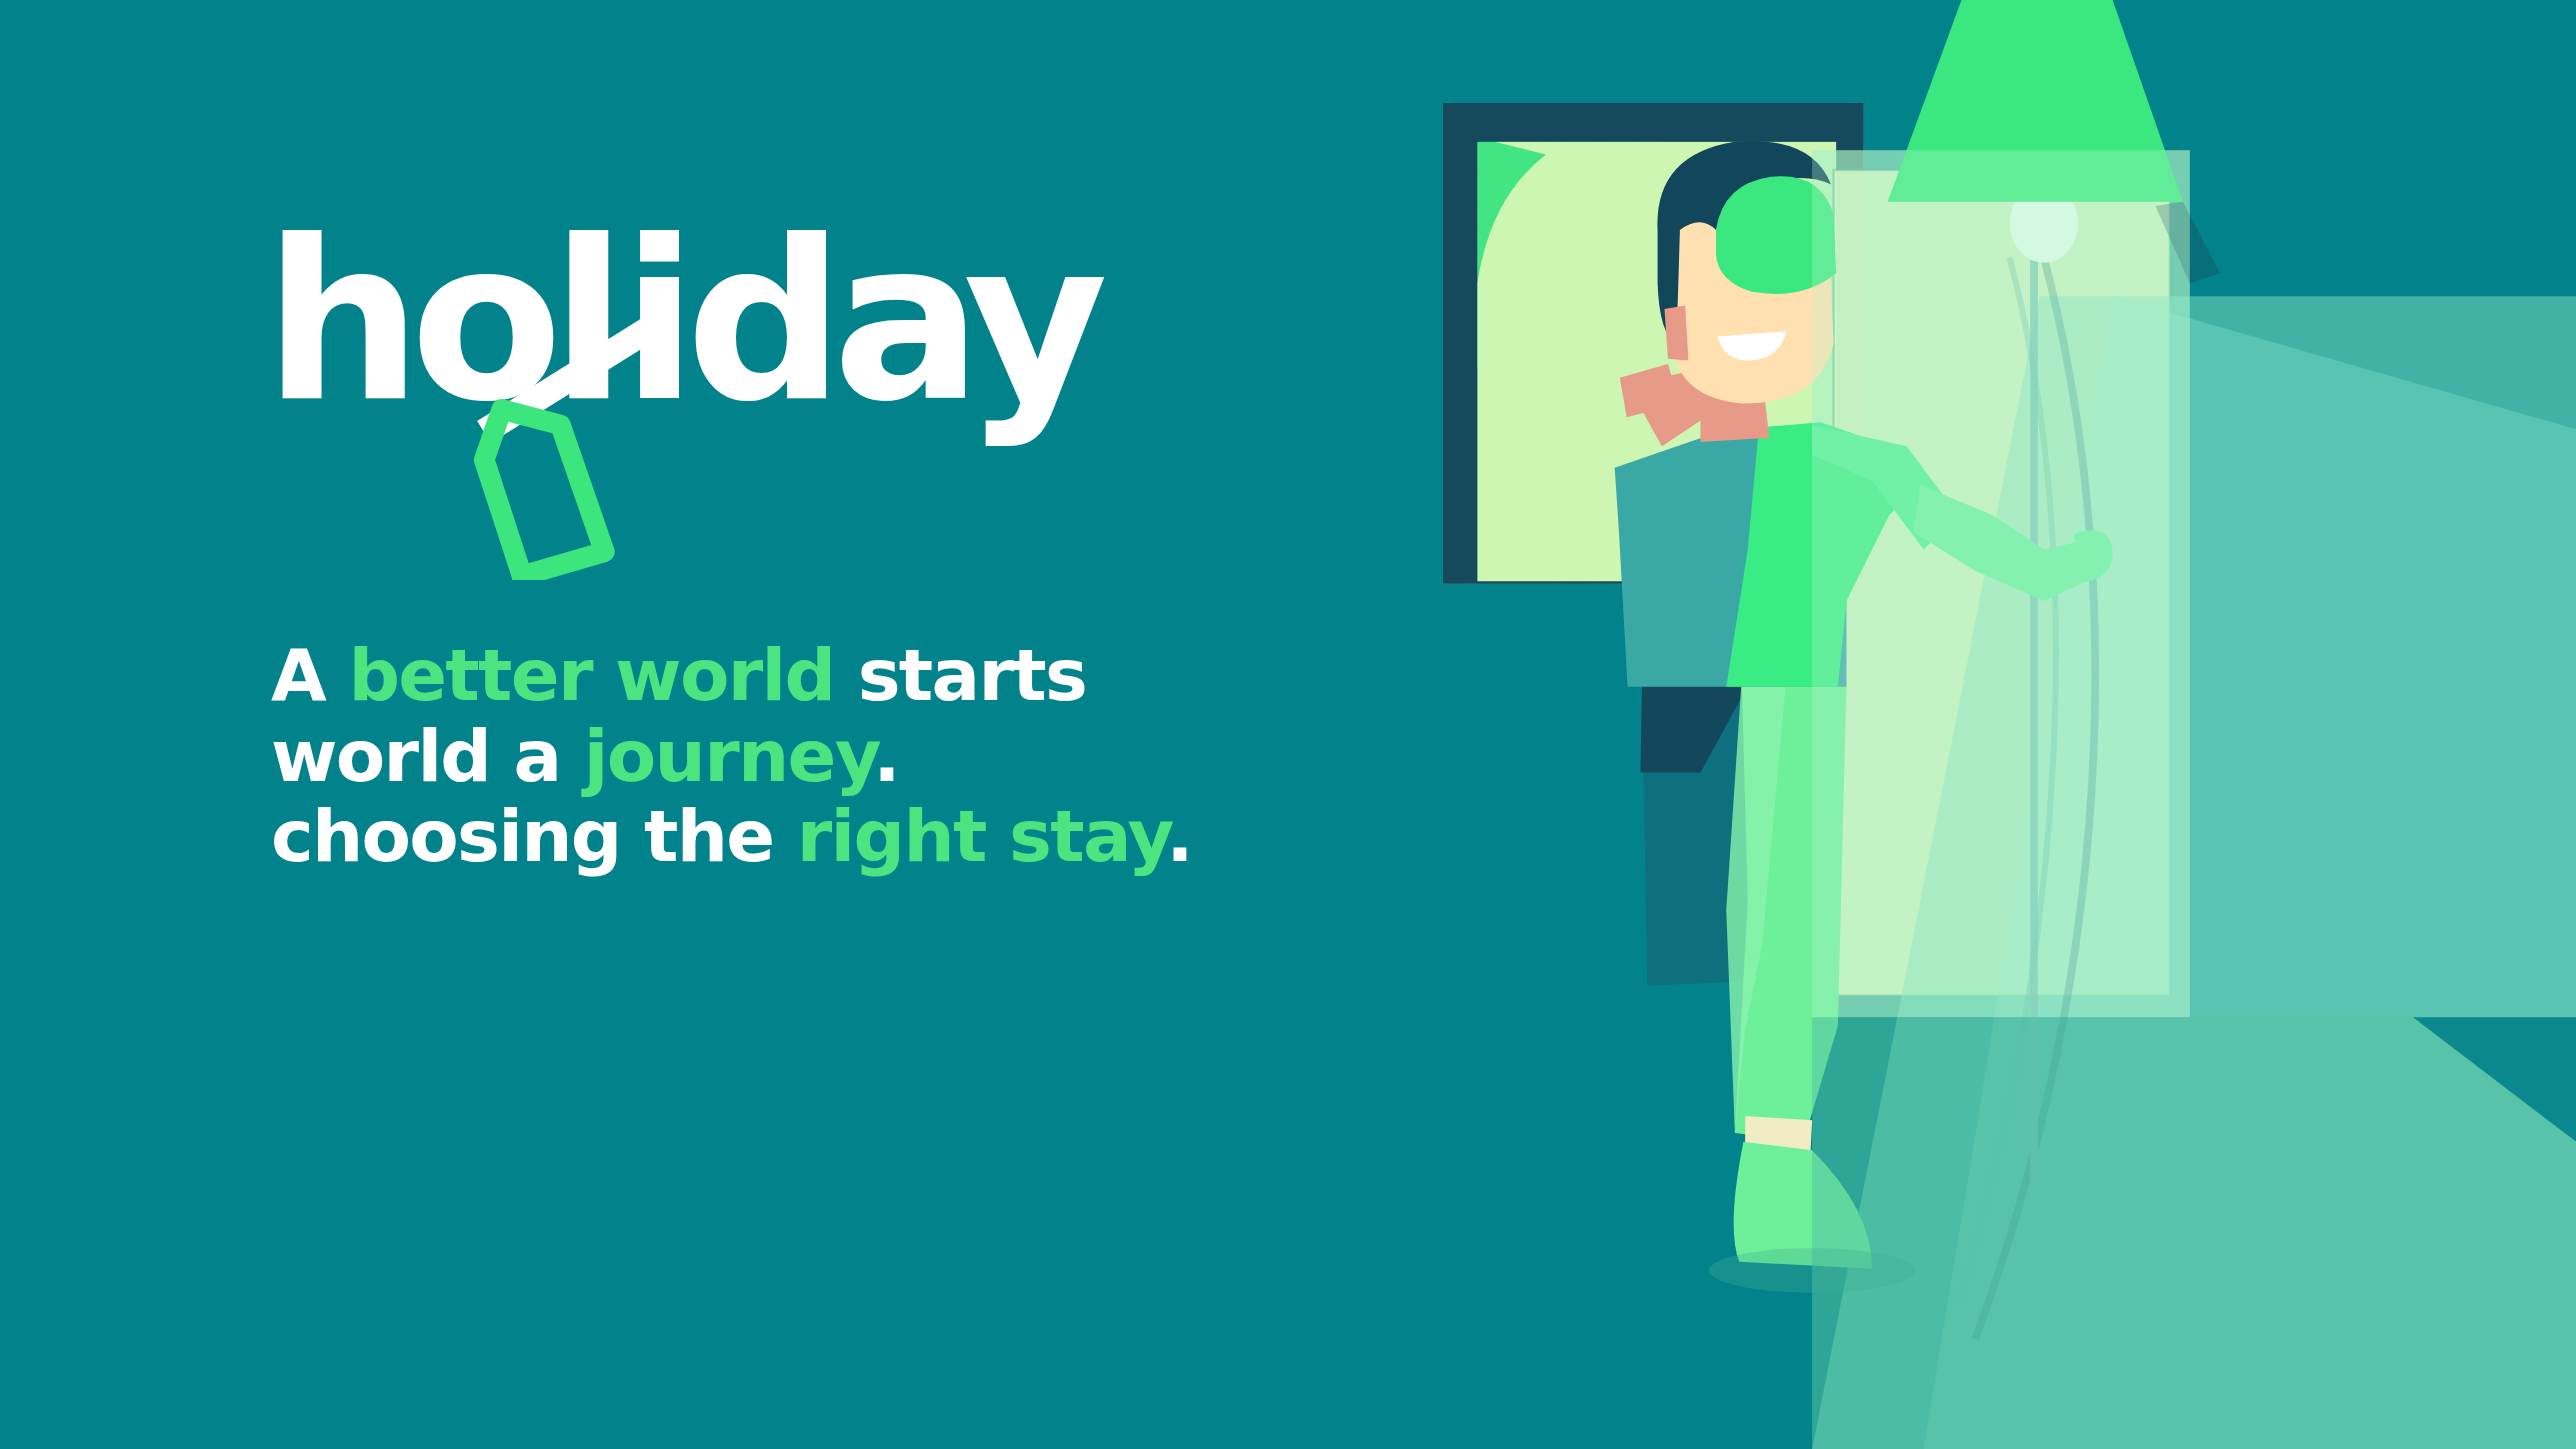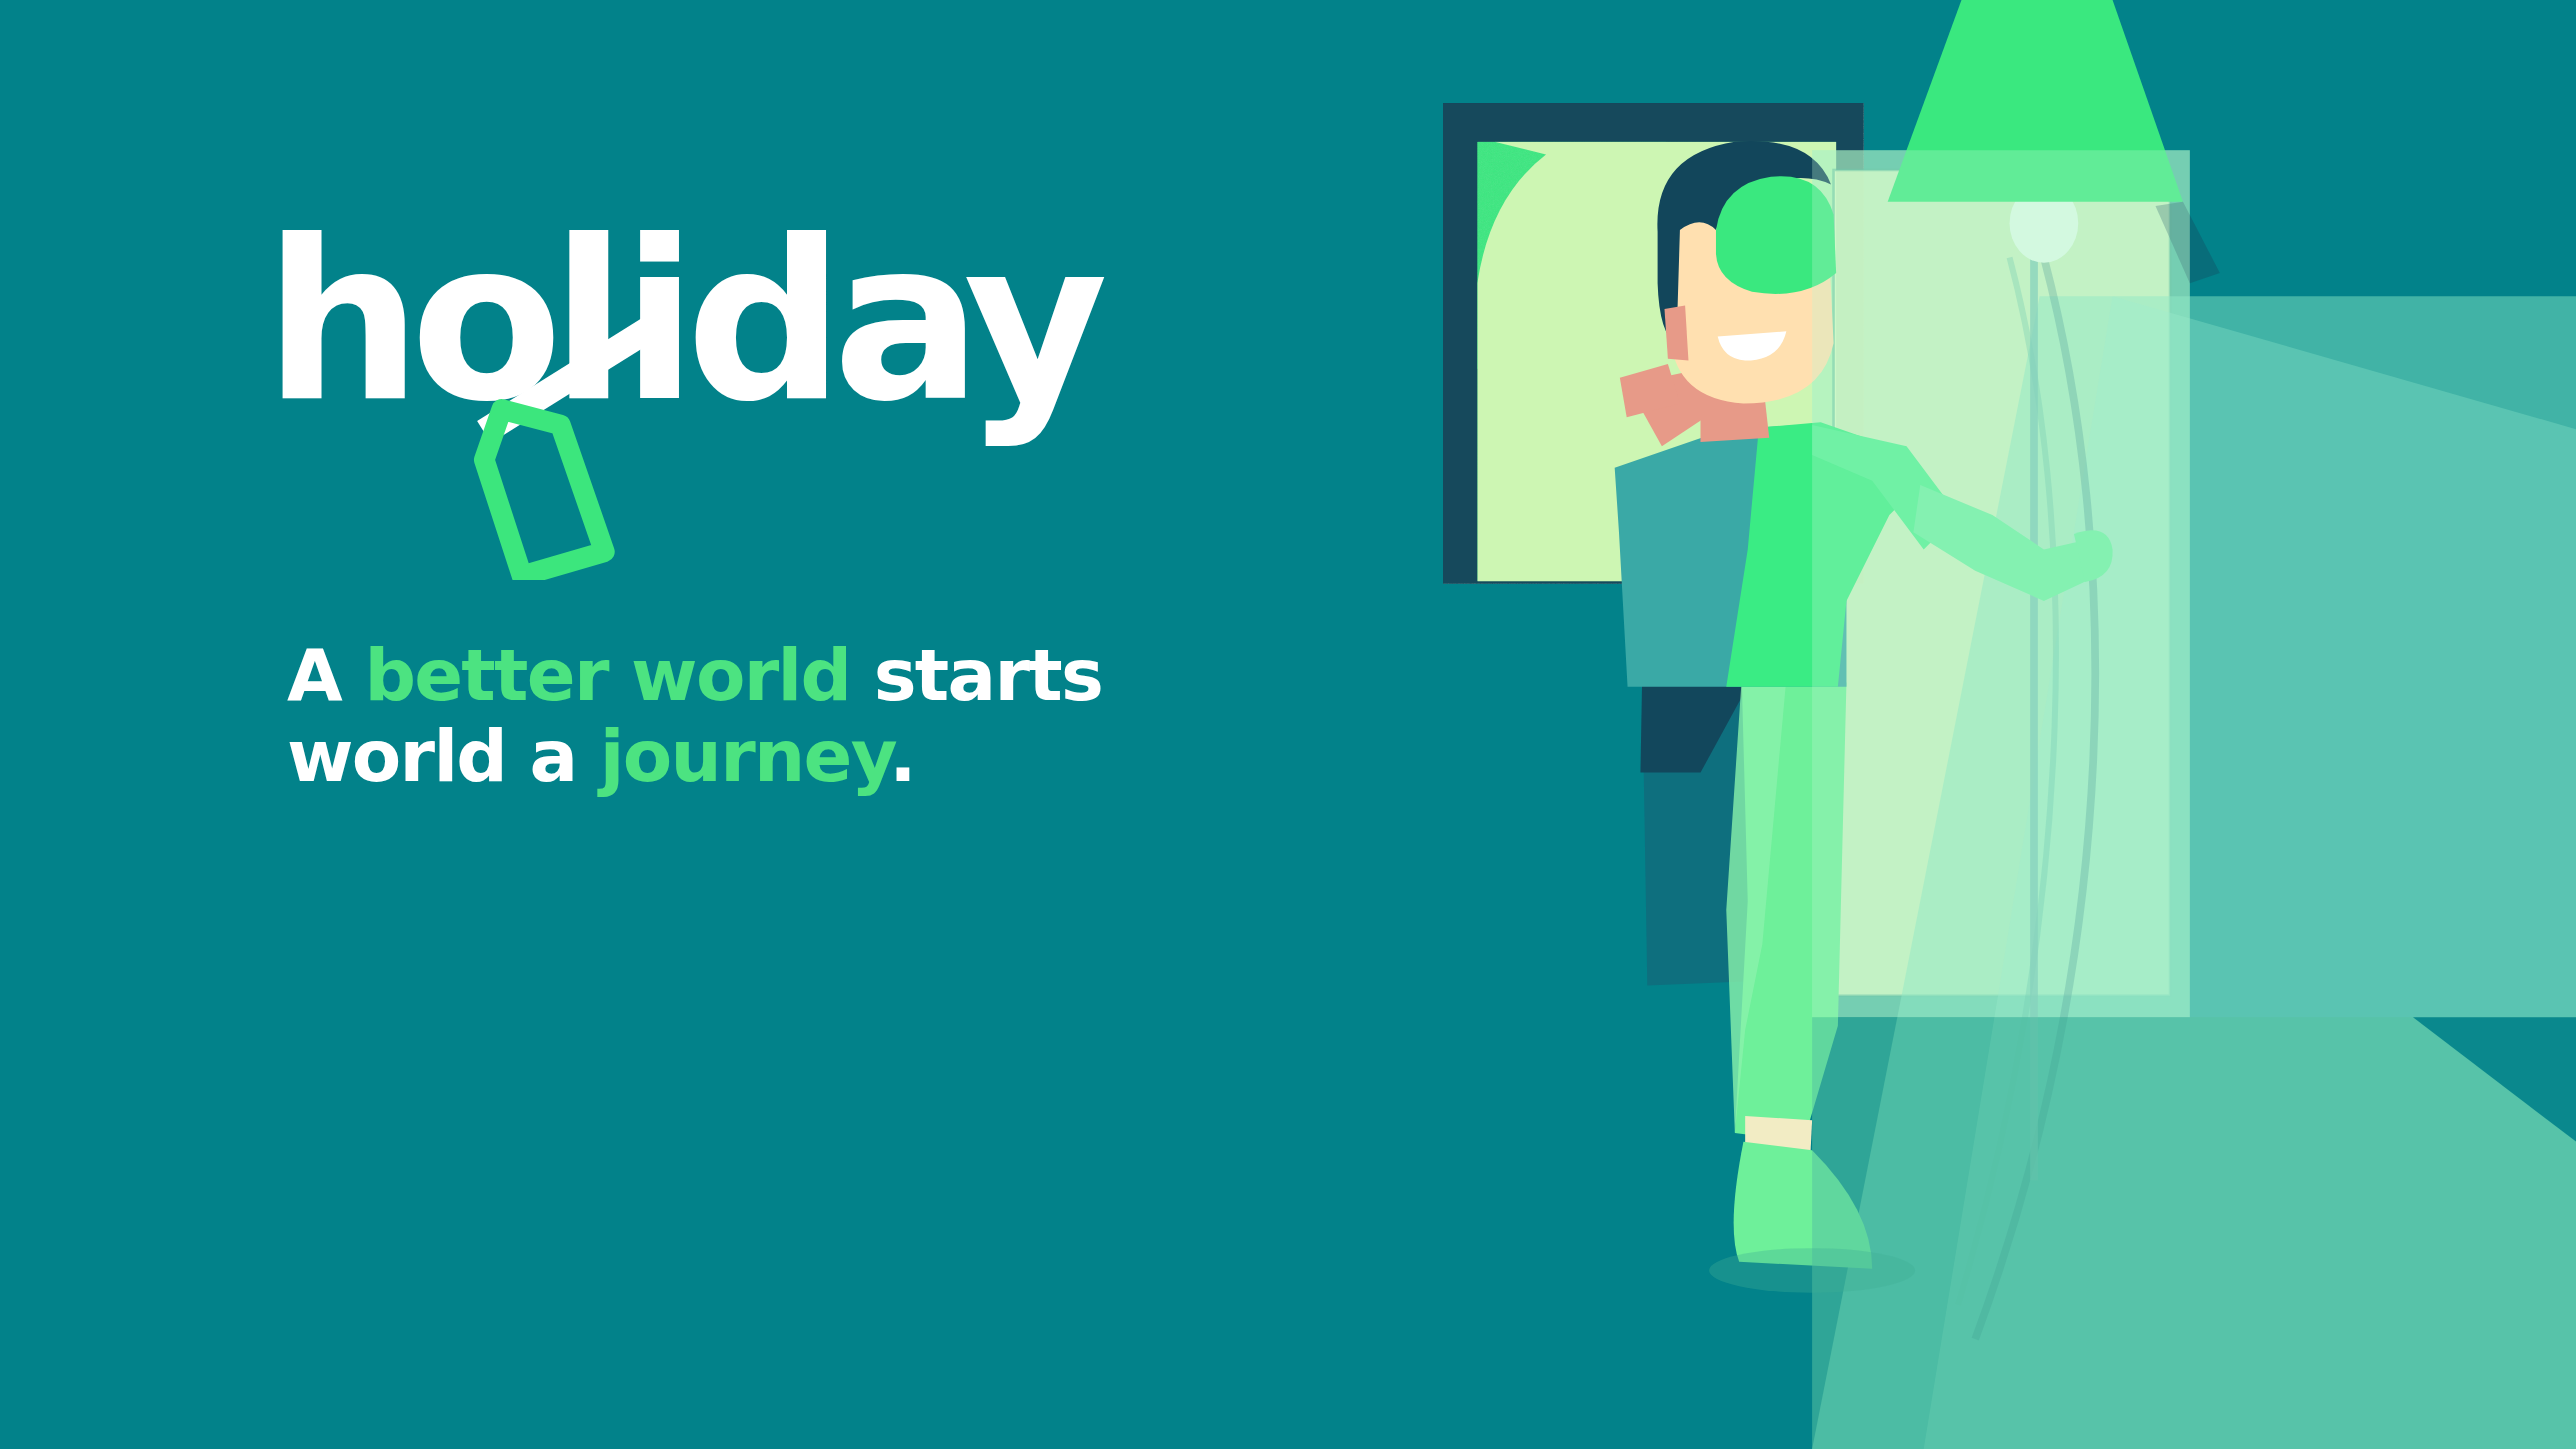--- a/index.html
+++ b/index.html
@@ -72,21 +72,20 @@
     position: absolute;
     left: 0;
     top: 635px;
     width: 1185px;
     font-family: "DejaVu Sans", sans-serif;
     font-weight: bold;
     font-size: 72px;
     line-height: 1.12;
     color: #ffffff;
     letter-spacing: -1.7px;
-    margin-left: 16px;
   }
   .tagline .line { display: block; white-space: nowrap; }
   .accent { color: #4ce381; }
 
   
   .illus {
     position: absolute;
     left: 1443px;
     top: 0;
     width: 1133px;
@@ -110,20 +109,21 @@
       <svg class="logo-tag" viewBox="0 0 190 215">
         <g transform="rotate(-14 95 107)">
           <path d="M 64 6 L 126 40 L 140 196 L 40 200 L 30 58 Z" fill="none" stroke="#3ce67d" stroke-width="24" stroke-linejoin="round" stroke-linecap="round"></path>
         </g>
       </svg>
     </div>
 
     <div class="tagline">
       <span class="line"><span>A </span><span class="accent">better world</span><span> starts</span></span>
       <span class="line"><span>world a </span><span class="accent">journey</span><span>.</span></span>
+      <span class="line"><span>choosing the </span><span class="accent">right stay</span><span>.</span></span>
     </div>
   </div>
 
   <div class="illus">
     <svg viewBox="0 0 1320 1688" preserveAspectRatio="xMinYMin slice">
       <defs>
         <filter id="grain" x="0" y="0" width="100%" height="100%">
           <feTurbulence type="fractalNoise" baseFrequency="0.9" numOctaves="3" result="n"></feTurbulence>
           <feColorMatrix in="n" type="saturate" values="0"></feColorMatrix>
           <feComponentTransfer result="g">

